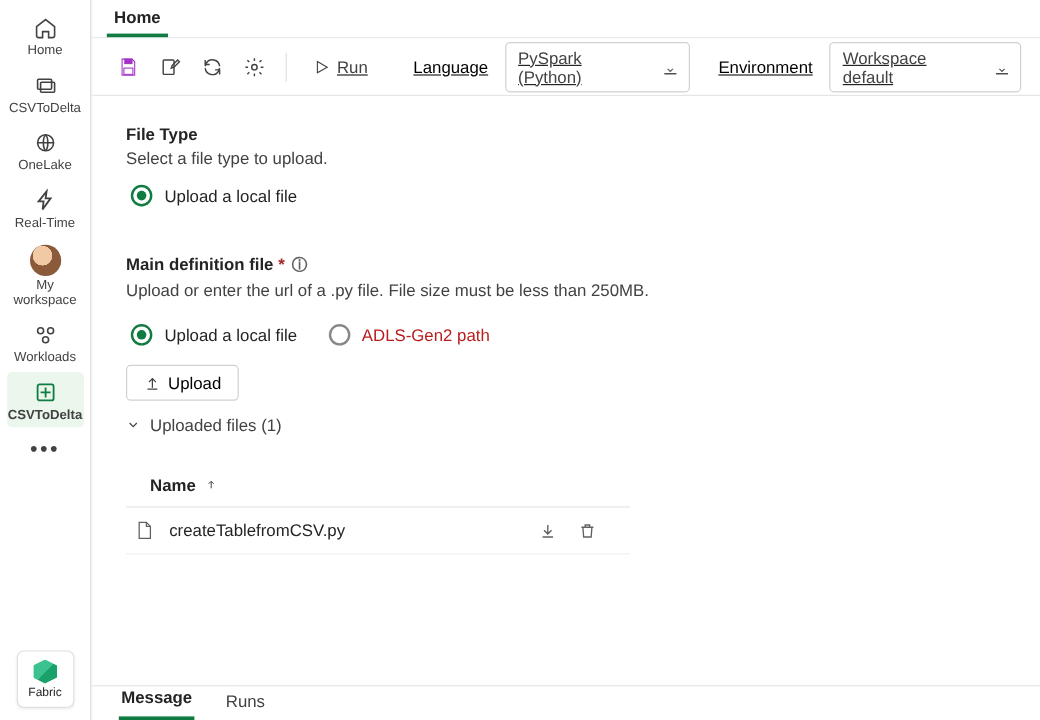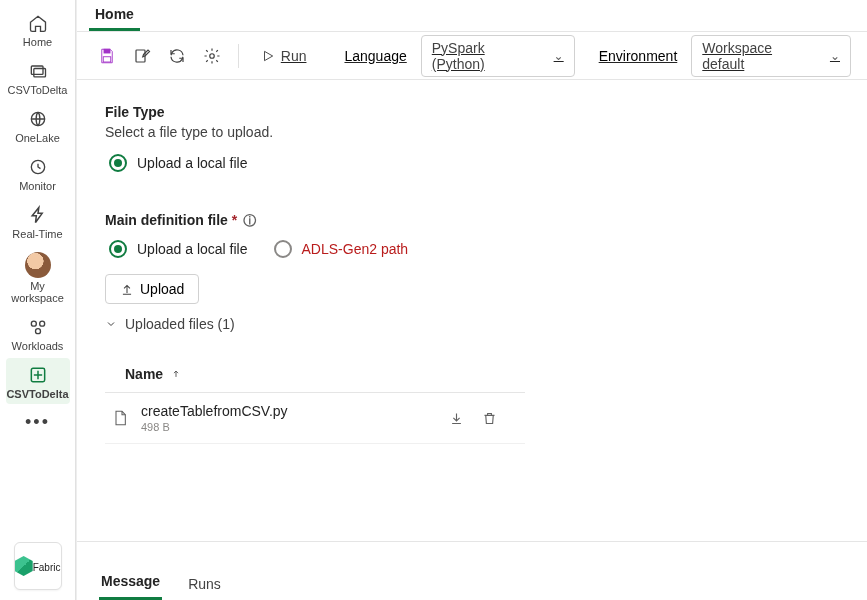--- a/index.html
+++ b/index.html
@@ -46,21 +46,21 @@
   .side-avatar {
     width: 26px; height: 26px; border-radius: 50%;
     background: radial-gradient(circle at 40% 35%, #f2c9a5 0 35%, #8a5a3b 36% 100%);
     margin-bottom: 2px;
   }
   .side-more { font-size: 18px; letter-spacing: 2px; }
   .side-spacer { flex: 1; }
   .fabric-btn {
     width: 48px; height: 48px;
     border: 1px solid #e0e0e0; border-radius: 6px;
-    display: flex; flex-direction: row; align-items: center; justify-content: center;
+    display: flex; flex-direction: column; align-items: center; justify-content: center;
     margin-bottom: 10px; cursor: pointer; background: #fff;
     box-shadow: 0 1px 2px rgba(0,0,0,0.05);
   }
   .fabric-logo {
     width: 20px; height: 20px;
     background: linear-gradient(135deg, #3cc28f 0 50%, #1aa06a 50% 100%);
     clip-path: polygon(50% 0, 100% 25%, 100% 75%, 50% 100%, 0 75%, 0 25%);
   }
 
   .main {
@@ -148,21 +148,21 @@
   .ft-header { font-weight:600; font-size:14px; padding: 6px 4px 10px 20px; border-bottom: 1px solid #e5e5e5; display:flex; align-items:center; gap:8px;}
   .ft-row { display:flex; align-items:center; padding: 10px 8px 10px 4px; border-bottom: 1px solid #f0f0f0; }
   .ft-file-icon { width:22px; display:flex; justify-content:center; color:#616161; margin-right: 10px; }
   .ft-info { flex:1; }
   .ft-name { font-size: 14px; color:#242424; }
   .ft-size { font-size: 11px; color:#8a8886; margin-top:2px; }
   .ft-actions { display:flex; gap:18px; color:#616161; padding-right:20px;}
   .ft-actions span { cursor:pointer; }
 
   .bottom-tabs {
-    height: 59px; border-top:1px solid #e5e5e5; background:#fff;
+    height: 29px; border-top:1px solid #e5e5e5; background:#fff;
     display:flex; align-items:flex-end; gap: 24px; padding: 0 22px;
   }
   .bt-tab { padding: 8px 2px 8px 2px; font-size:14px; color:#424242; cursor:pointer; }
   .bt-tab.active { font-weight:600; border-bottom:3px solid #107c41; color:#242424; }
 
   svg { display:block; }
 </style>
 </head>
 <body>
 
@@ -185,29 +185,20 @@
     <span class="side-label">CSVToDelta</span>
   </div>
   <div class="side-item">
     <span class="side-icon">
       <svg width="20" height="20" viewBox="0 0 24 24" fill="none" stroke="#424242" stroke-width="1.6">
           <circle cx="12" cy="12" r="8"></circle>
           <path d="M12 4c3 3 3 13 0 16M12 4c-3 3-3 13 0 16M4 12h16"></path>
         </svg>
     </span>
     <span class="side-label">OneLake</span>
-  </div>
-  <div class="side-item">
-    <span class="side-icon">
-      <svg width="20" height="20" viewBox="0 0 24 24" fill="none" stroke="#424242" stroke-width="1.6">
-          <circle cx="12" cy="12" r="8"></circle>
-          <path d="M12 8v4l3 2"></path>
-        </svg>
-    </span>
-    <span class="side-label">Monitor</span>
   </div>
   <div class="side-item">
     <span class="side-icon">
       <svg width="20" height="20" viewBox="0 0 24 24" fill="none" stroke="#424242" stroke-width="1.8">
           <path d="M13 3 5 13h5l-1 8 8-11h-5z"></path>
         </svg>
     </span>
     <span class="side-label">Real-Time</span>
   </div>
   <div class="side-item">
@@ -304,20 +295,21 @@
         <span class="radio-label">Upload a local file</span>
       </div>
     </div>
 
     <div>
       <div class="section-title">
         <span>Main definition file</span>
         <span class="req"> *</span>
         <span class="info-icon">ⓘ</span>
       </div>
+      <div class="section-desc">Upload or enter the url of a .py file. File size must be less than 250MB.</div>
 
       <div style="display:flex; gap:26px; margin-left:4px;">
         <div class="radio-row">
           <div class="radio on"></div>
           <span class="radio-label">Upload a local file</span>
         </div>
         <div class="radio-row">
           <div class="radio off"></div>
           <span class="radio-label muted">ADLS-Gen2 path</span>
         </div>
@@ -346,21 +338,20 @@
         </div>
         <div class="ft-row">
           <div class="ft-file-icon">
             <svg width="16" height="18" viewBox="0 0 24 24" fill="none" stroke="#616161" stroke-width="1.6">
                 <path d="M6 2h9l5 5v15H6z"></path>
                 <path d="M15 2v5h5"></path>
               </svg>
           </div>
           <div class="ft-info">
             <div class="ft-name">createTablefromCSV.py</div>
-            <div class="ft-size">498 B</div>
           </div>
           <div class="ft-actions">
             <span>
               <svg width="15" height="15" viewBox="0 0 24 24" fill="none" stroke="#616161" stroke-width="1.8">
                   <path d="M12 4v12M7 11l5 5 5-5M5 20h14"></path>
                 </svg>
             </span>
             <span>
               <svg width="15" height="15" viewBox="0 0 24 24" fill="none" stroke="#616161" stroke-width="1.8">
                   <path d="M4 7h16M9 7V4h6v3M6 7l1 13h10l1-13"></path>

